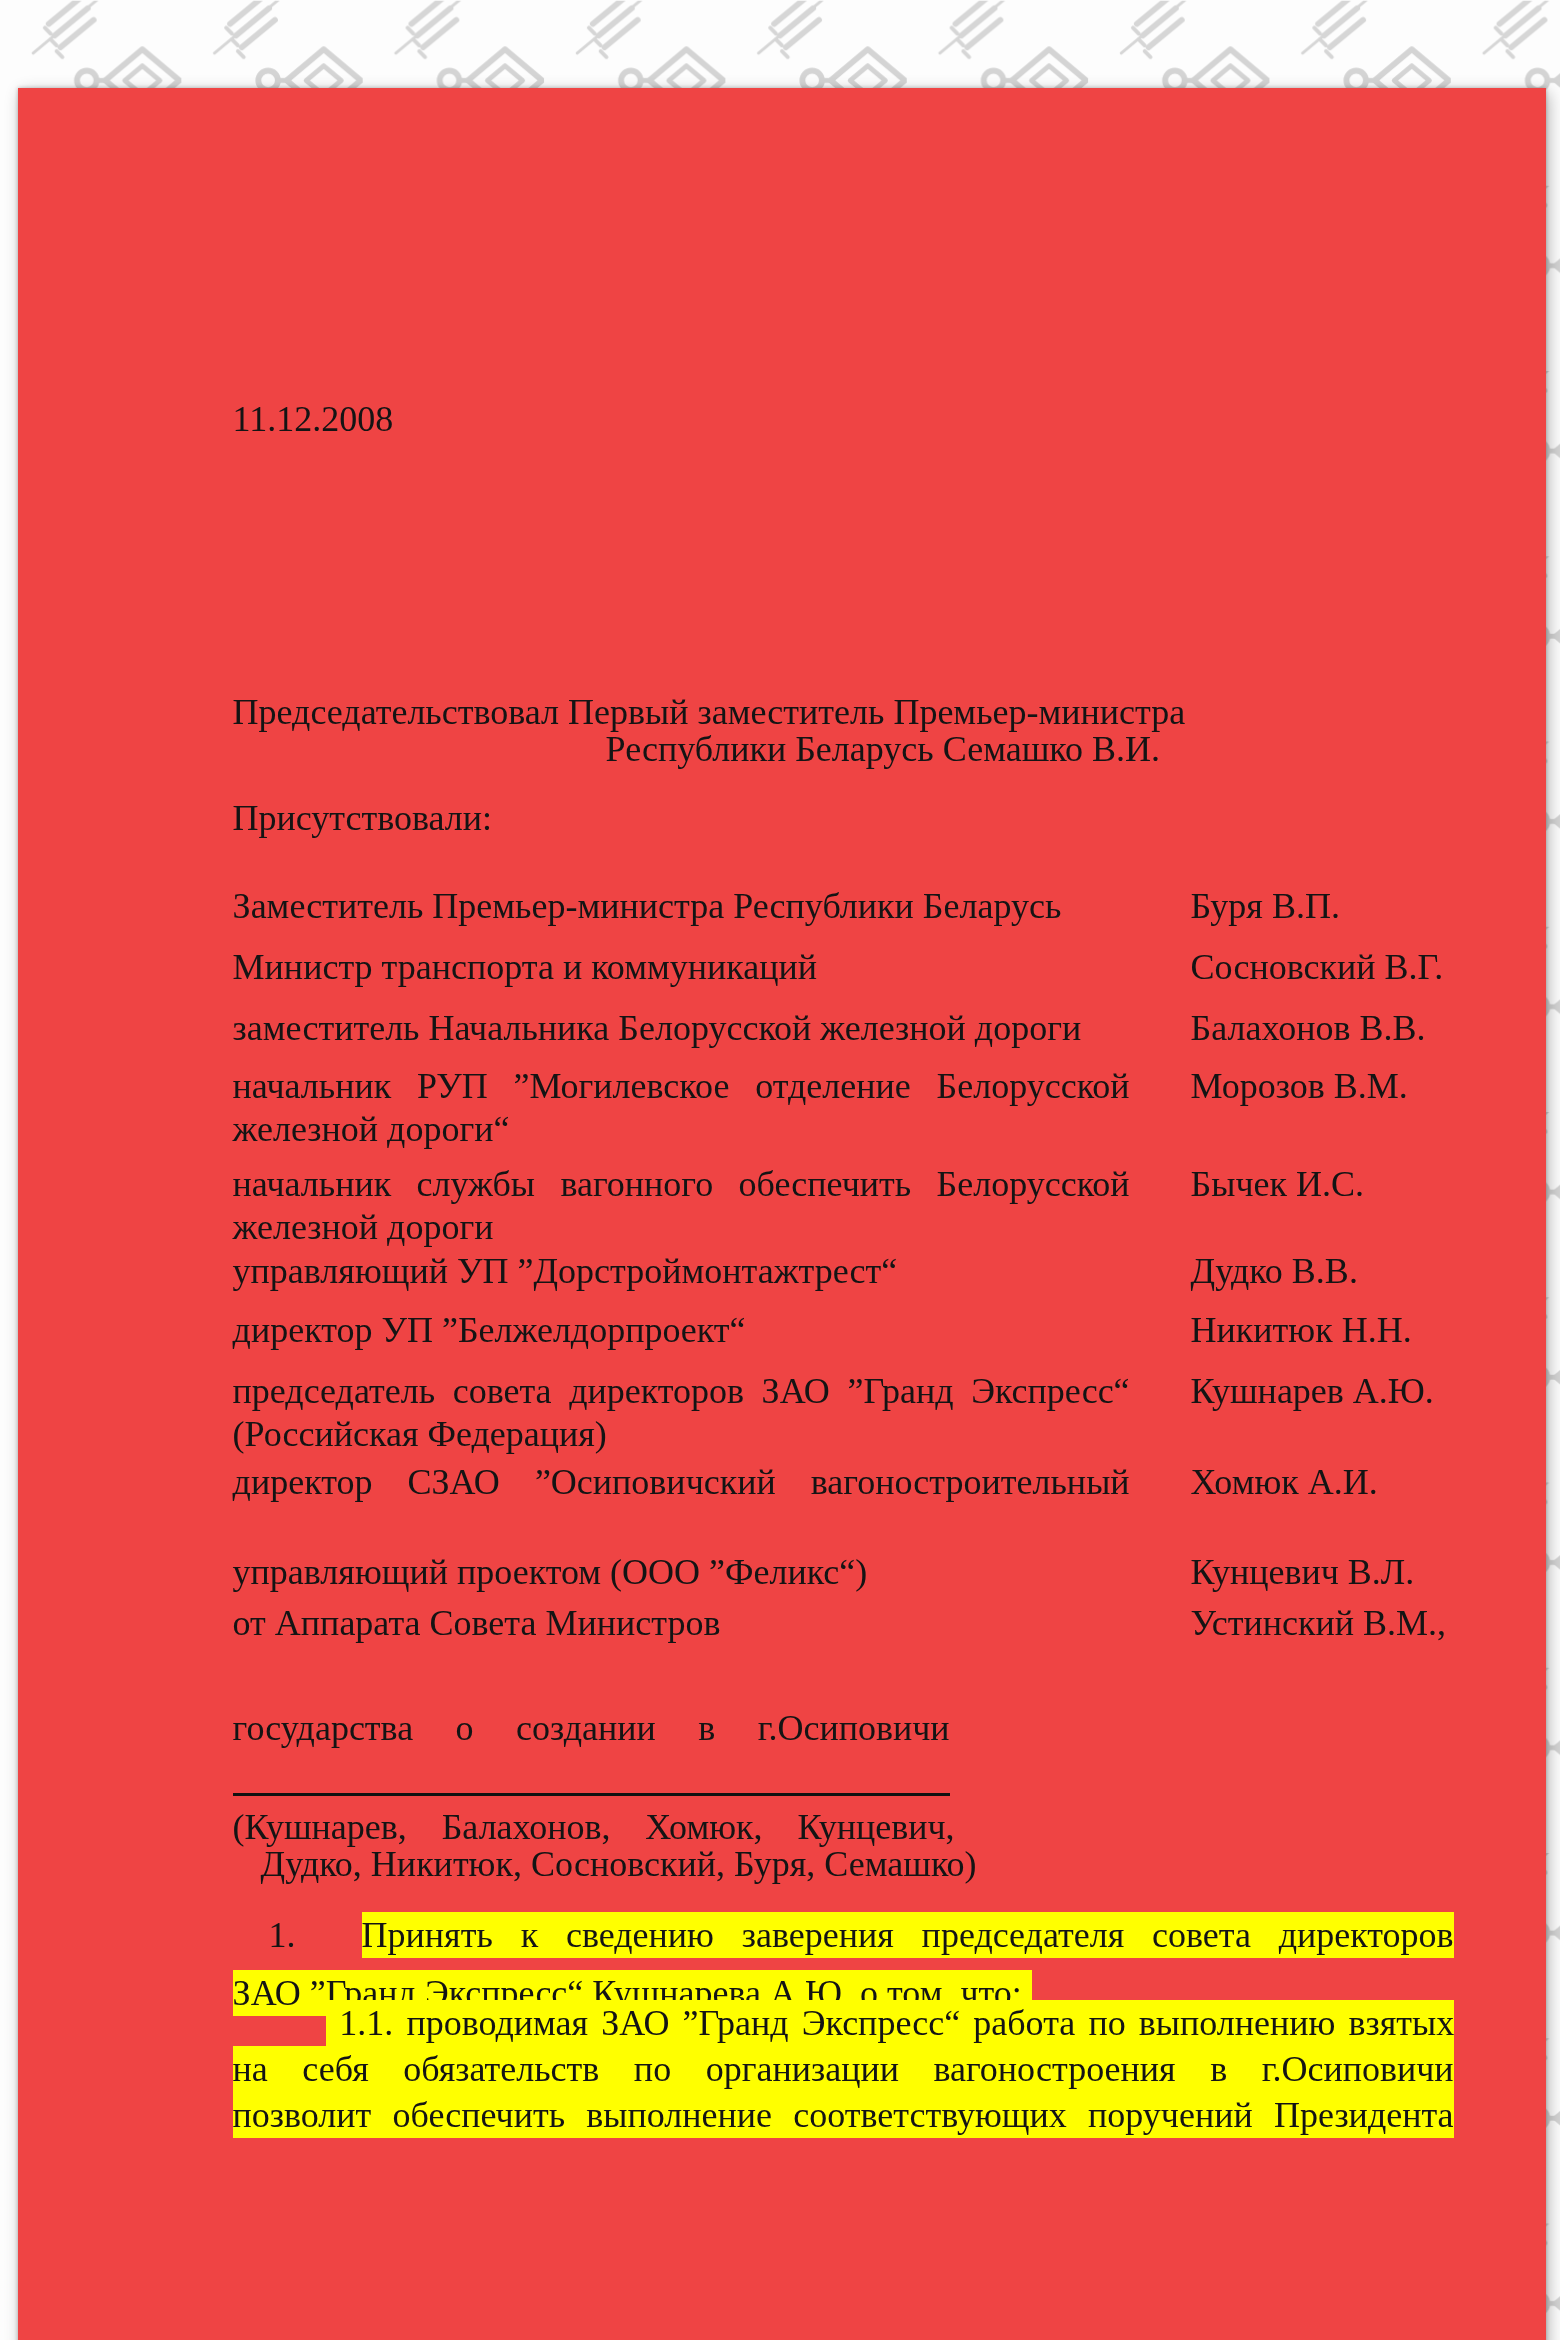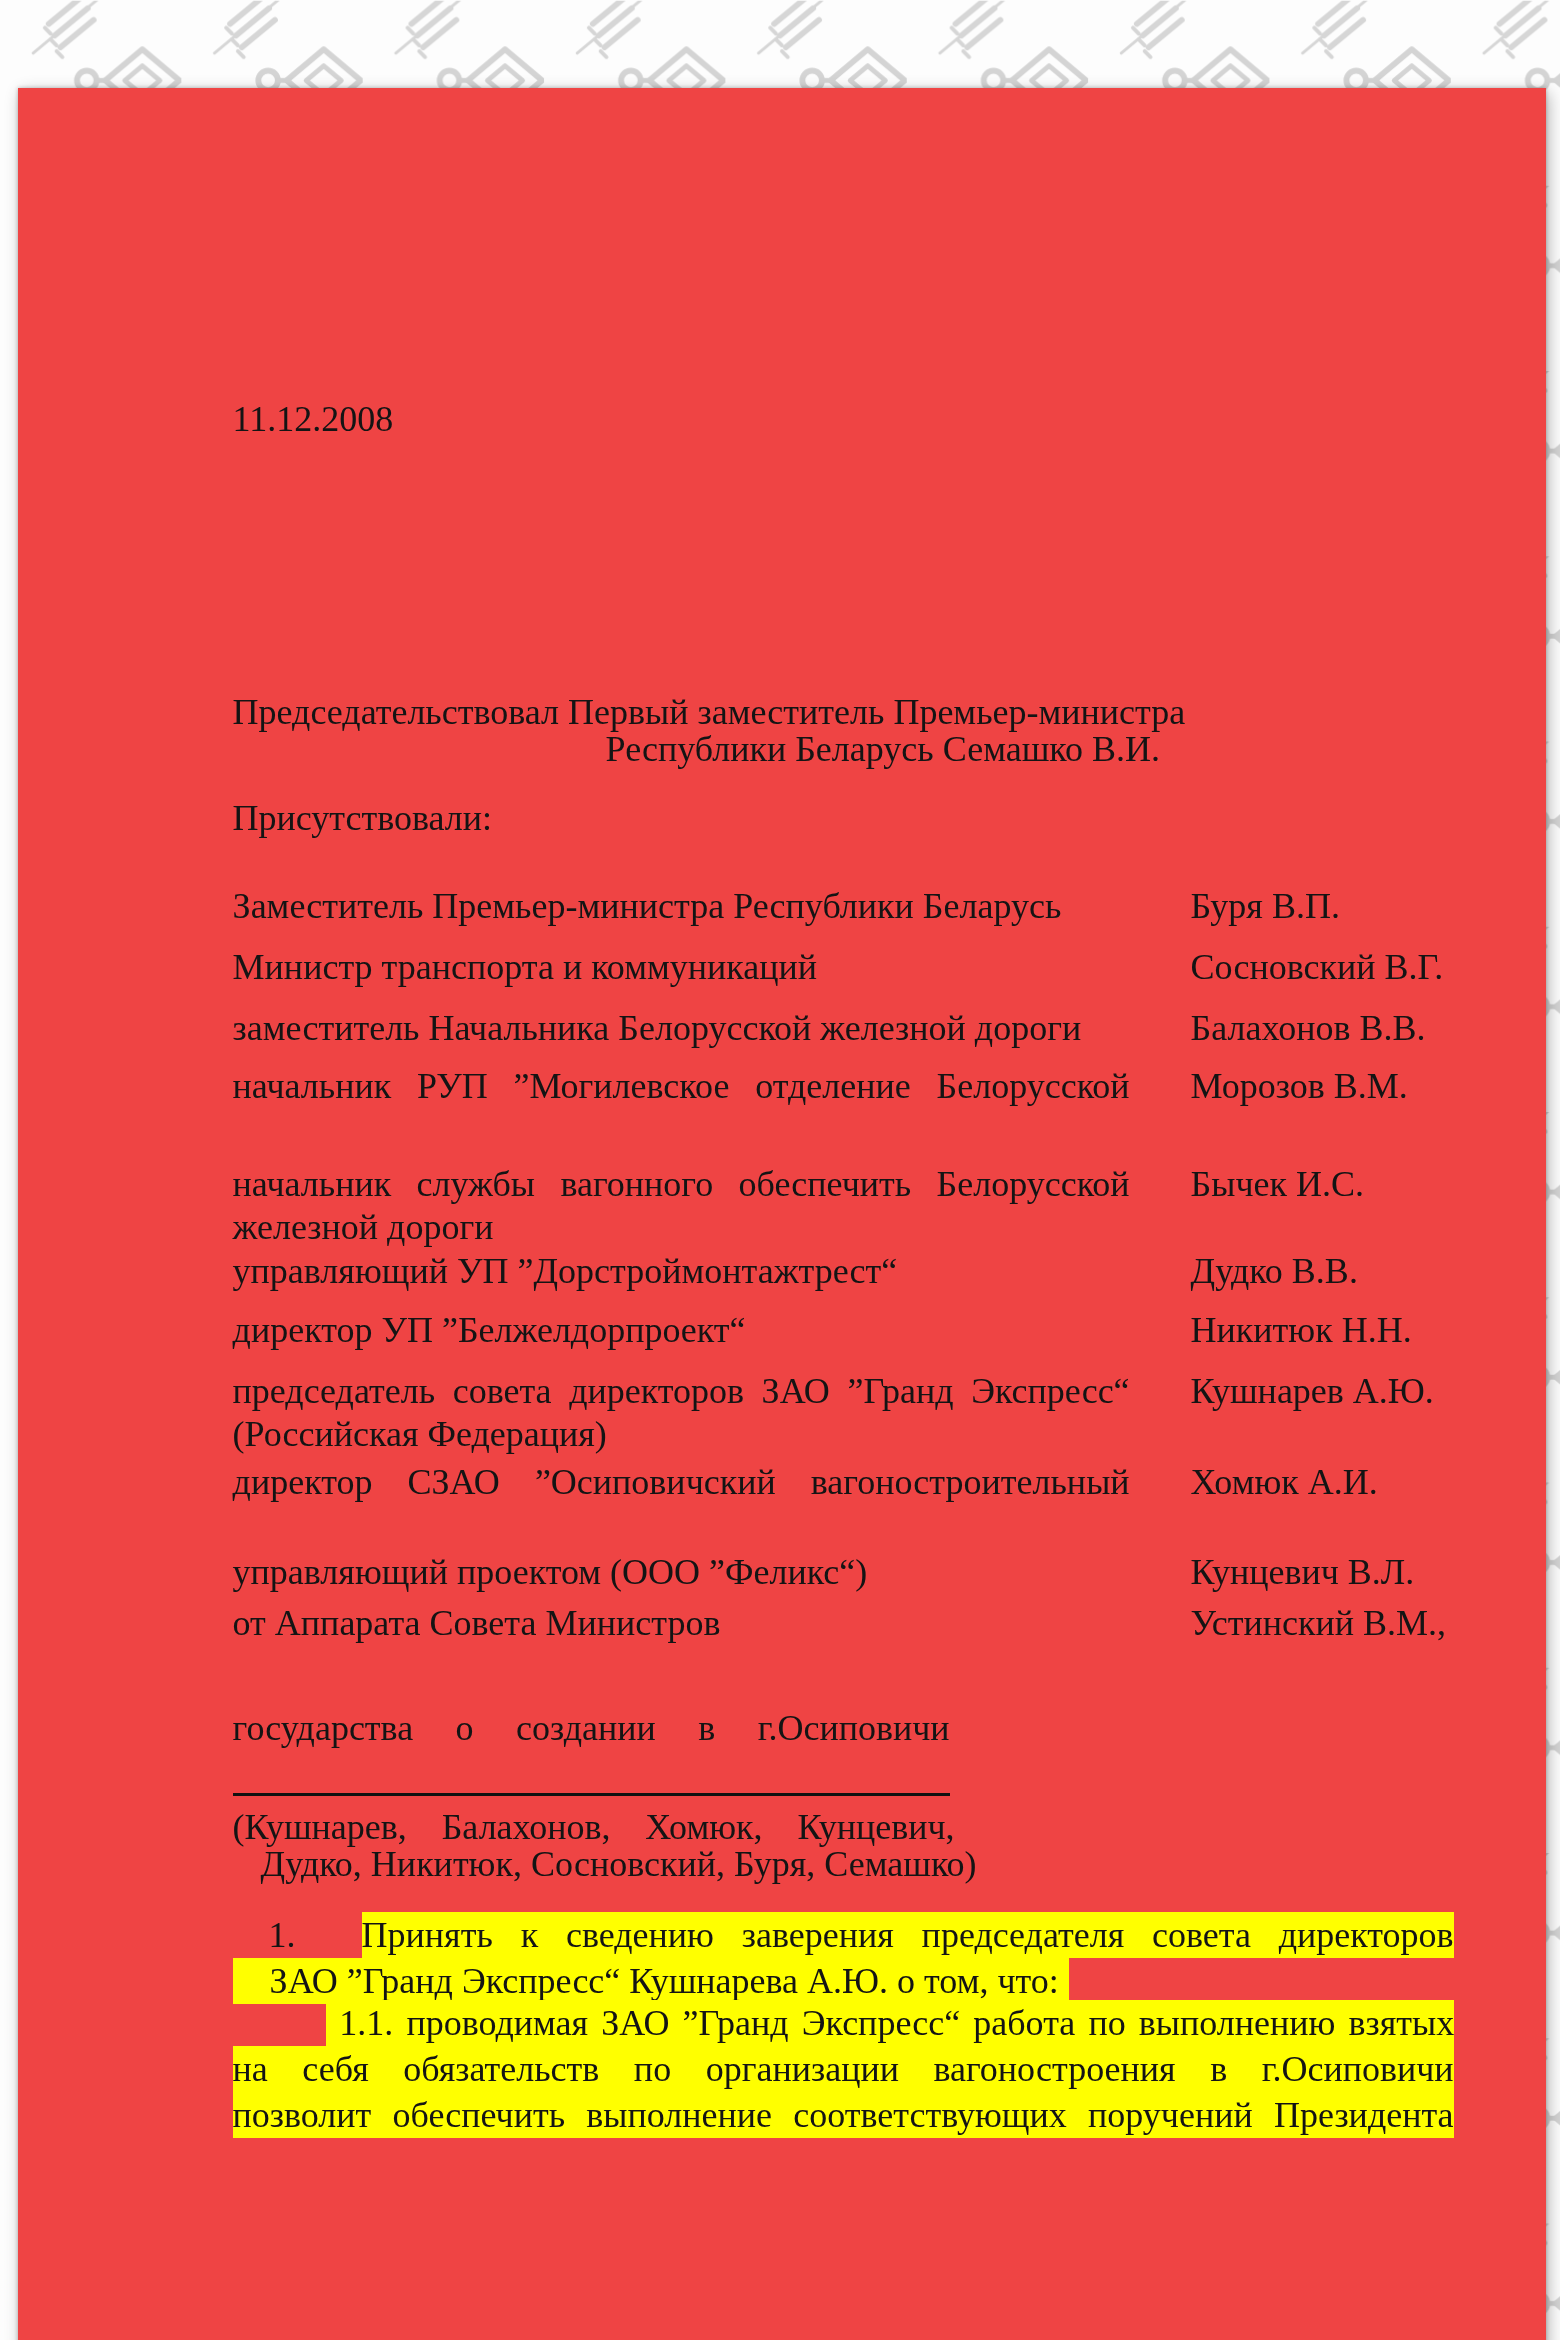--- a/index.html
+++ b/index.html
@@ -31,22 +31,22 @@
   .subj-last{text-align:left;text-align-last:auto;}
   .subj-rule{left:215px;top:1705px;width:717px;height:2.9px;background:#111;}
   .paren-line{left:215px;width:722px;font-size:36px;line-height:37px;
     text-align:justify;text-align-last:justify;}
   .paren-last{text-align:left;text-align-last:auto;white-space:nowrap;margin-left:28px;}
   .res-line{left:215px;width:1221px;height:46px;font-size:36px;line-height:46px;}
   .res-num{position:absolute;left:36px;top:0;}
   .hl{background:#ffff00;}
   .hl-block{position:absolute;top:0;height:46px;display:block;
     text-align:justify;text-align-last:justify;}
-  .hl-inline{position:absolute;left:0;top:0;height:46px;display:block;
-    padding-right:9.8px;white-space:nowrap;padding-left:37px;}
+  .hl-inline{position:absolute;left:0;top:12px;height:46px;display:block;
+    padding-right:9.8px;white-space:nowrap;}
 </style>
 </head>
 <body>
 
 <svg class="bg-svg" width="1560" height="2341" aria-hidden="true" viewBox="0 0 1600 2400">
   <defs>
     <g id="motifA" stroke="#d6d6d6" fill="none" stroke-linecap="round">
       <path d="M8,62 L80,2" stroke-width="3"></path>
       <path d="M24,32 L58,4" stroke-width="6"></path>
       <path d="M30,44 L64,16" stroke-width="6"></path>
@@ -95,20 +95,21 @@
   <div class="att-row" style="top:919px">
     <div class="att-role">
       <div class="r-line">заместитель Начальника Белорусской железной дороги</div>
     </div>
     <div class="att-name">Балахонов В.В.</div>
   </div>
 
   <div class="att-row" style="top:977px">
     <div class="att-role">
       <div class="r-line r-just">начальник РУП ”Могилевское отделение Белорусской</div>
+      <div class="r-line">железной дороги“</div>
     </div>
     <div class="att-name">Морозов В.М.</div>
   </div>
 
   <div class="att-row" style="top:1075px">
     <div class="att-role">
       <div class="r-line r-just">начальник службы вагонного обеспечить Белорусской</div>
       <div class="r-line">железной дороги</div>
     </div>
     <div class="att-name">Бычек И.С.</div>

